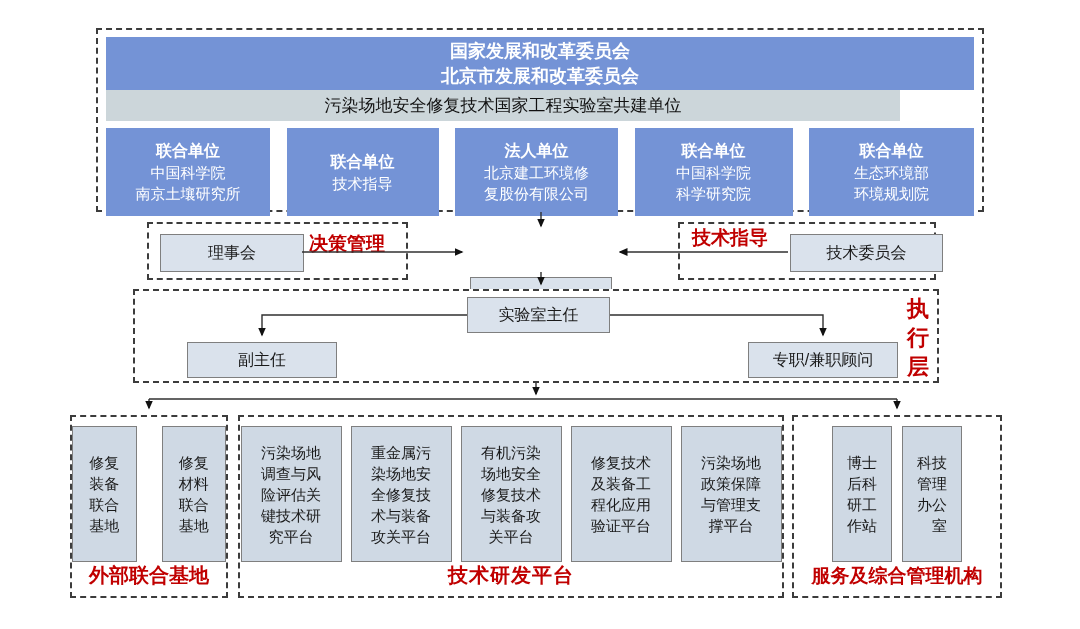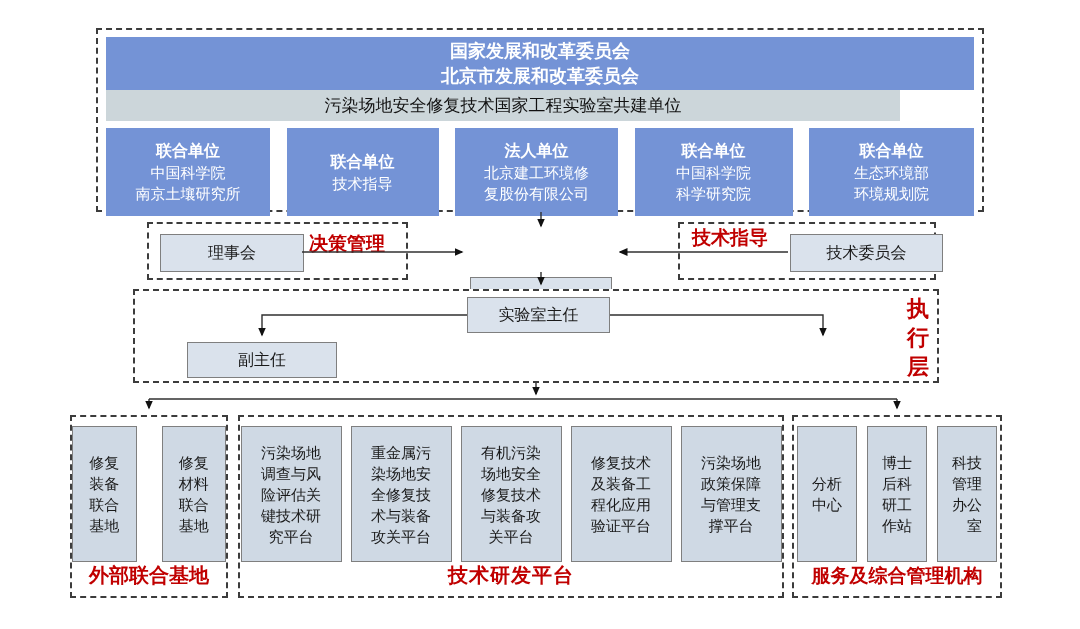--- a/index.html
+++ b/index.html
@@ -86,20 +86,21 @@
   <div class="abs node node-lg center-flex" style="left:470px;top:233px;width:142px;height:39px;font-size:18px;">NEL-SRT</div>
 
   <div class="abs dashed" style="left:678px;top:222px;width:258px;height:58px;">
     <div class="abs red-label" style="left:12px;top:1px;font-size:19px;font-family:Liberation Mono, monospace;">技术指导</div>
     <div class="abs node center-flex" style="left:110px;top:10px;width:153px;height:38px;">技术委员会</div>
   </div>
 
   <div class="abs dashed" style="left:133px;top:289px;width:806px;height:94px;"></div>
   <div class="abs node center-flex" style="left:467px;top:297px;width:143px;height:36px;">实验室主任</div>
   <div class="abs node center-flex" style="left:187px;top:342px;width:150px;height:36px;">副主任</div>
+  <div class="abs node center-flex" style="left:748px;top:342px;width:150px;height:36px;">专职/兼职顾问</div>
   <div class="abs red-label exec-layer-label ml" style="left:903px;top:294px;width:30px;">执
 行
 层</div>
 
   <div class="abs dashed" style="left:70px;top:415px;width:158px;height:183px;">
     <div class="tallrow" style="gap:25px;">
       <div class="tall ml" style="width:66px;">修复
 装备
 联合
 基地</div>
@@ -135,22 +136,20 @@
       <div class="tall ml" style="width:99px;">污染场地
 政策保障
 与管理支
 撑平台</div>
     </div>
     <div class="bottom-label red-label">技术研发平台</div>
   </div>
 
   <div class="abs dashed" style="left:792px;top:415px;width:210px;height:183px;">
     <div class="tallrow" style="gap:10px;">
-      <div class="tall ml" style="width:58px;">分析
-中心</div>
       <div class="tall ml" style="width:58px;">博士
 后科
 研工
 作站</div>
       <div class="tall ml" style="width:58px;text-align:right;">科技
 管理
 办公
 室</div>
     </div>
     <div class="bottom-label red-label" style="font-size:19px;letter-spacing:0;">服务及综合管理机构</div>

